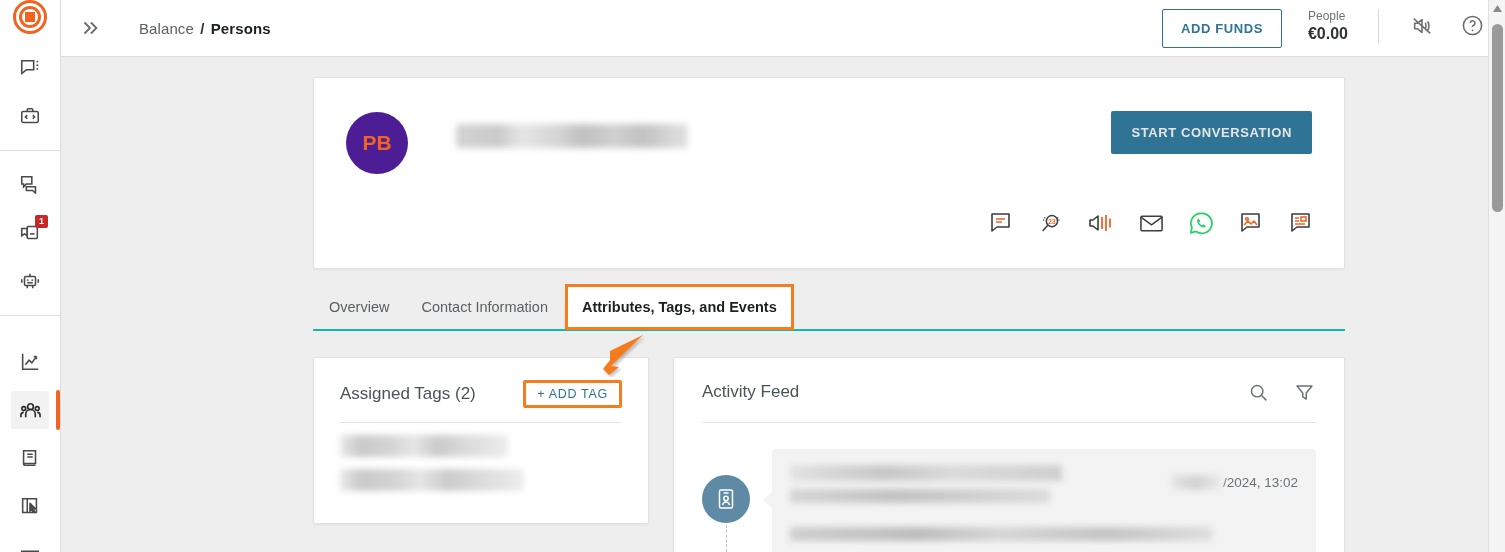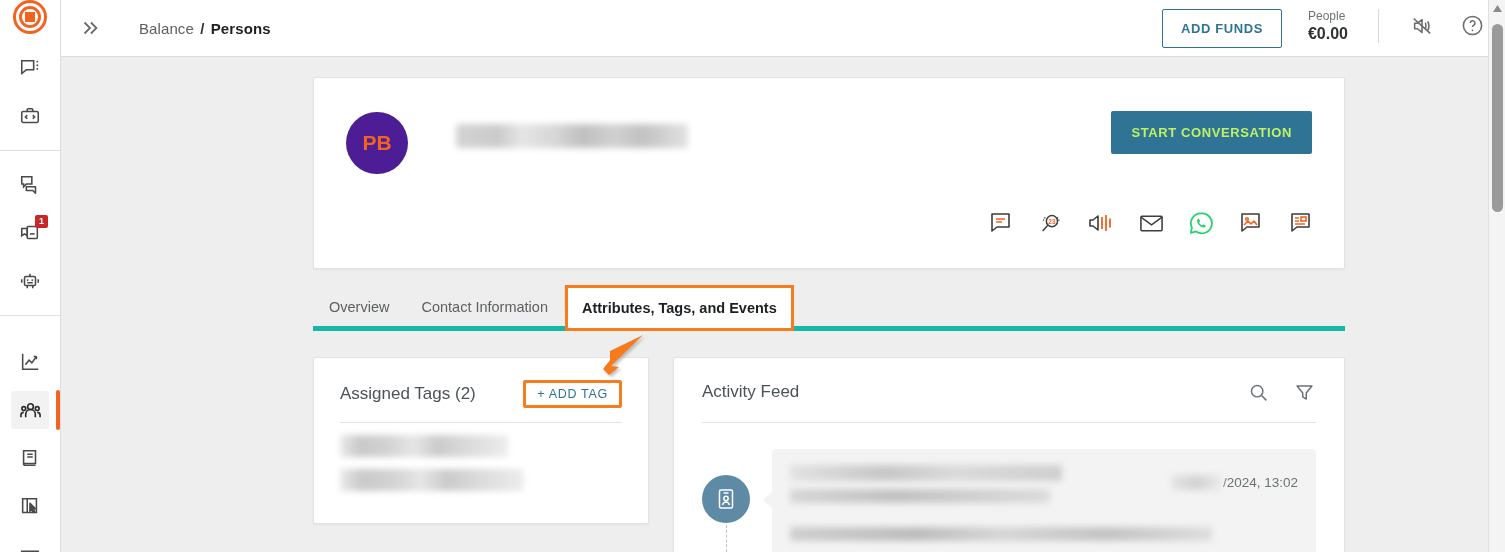--- a/index.html
+++ b/index.html
@@ -85,33 +85,33 @@
     flex: 0 0 62px; margin-top: 8px;
   }
   .profile-body { margin-left: 48px; padding-top: 20px; flex: 1; }
   .blur-name {
     width: 232px; height: 24px; border-radius: 2px;
     background: linear-gradient(90deg,#d2d2d2 0%, #c8c8c8 18%, #e4e4e4 28%, #d6d6d6 42%, #bdbdbd 55%, #cfcfcf 68%, #bfbfbf 80%, #e0e0e0 100%);
     filter: blur(3px); opacity: .95;
   }
   .start-conv-btn {
     position: absolute; right: 32px; top: 33px;
-    background: #2f7395; color: #bef264; border: none; cursor: pointer;
+    background: #2f7395; color: #e5e5e5; border: none; cursor: pointer;
     font-size: 13px; font-weight: bold; letter-spacing: .6px;
     padding: 14px 20px; border-radius: 2px;
     font-family: "Liberation Sans", sans-serif;
   }
   .channel-row {
     position: absolute; right: 30px; bottom: 32px;
     display: flex; align-items: center; gap: 24px;
   }
   .channel-icon { width: 26px; height: 26px; display: flex; align-items: center; justify-content: center; cursor: pointer; }
 
   
-  .tabs { margin-top: 16px; display: flex; align-items: flex-start; border-bottom: 5px solid #14b8a6; height: 46px; position: relative; }
+  .tabs { margin-top: 16px; display: flex; align-items: flex-end; border-bottom: 2px solid #14b8a6; height: 46px; position: relative; }
   .tab {
     font-size: 14.5px; color: #5c6063; padding: 0 16px; height: 44px;
     display: flex; align-items: center; cursor: pointer; background: transparent;
   }
   .tab.active {
     background: #fff; color: #1d2022; font-weight: bold;
     border: 3px solid #f57c1f; height: 46px; margin-bottom: -1px;
     padding: 0 14px;
   }
   .tab-sep { width: 1px; height: 26px; background: #e0e0e0; }

